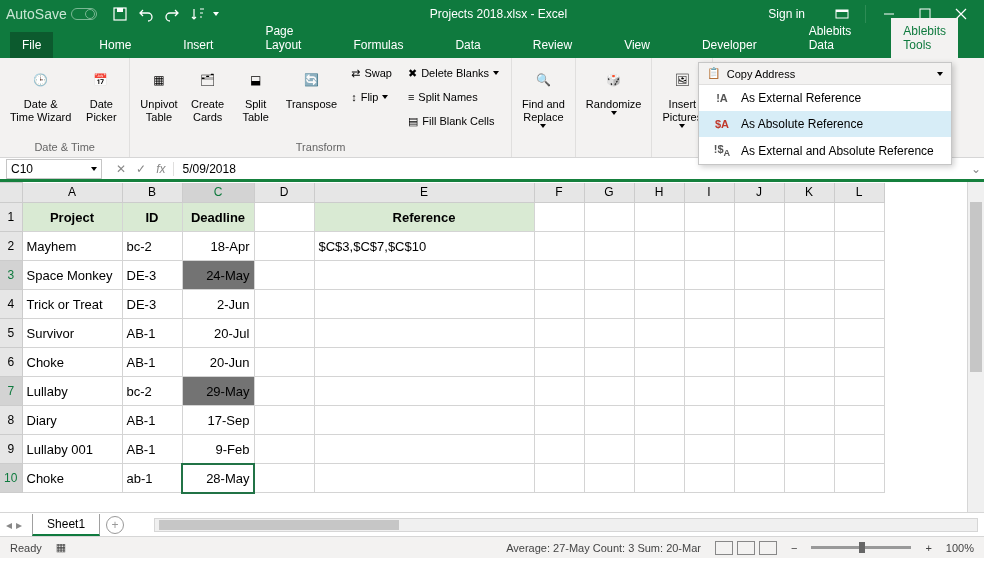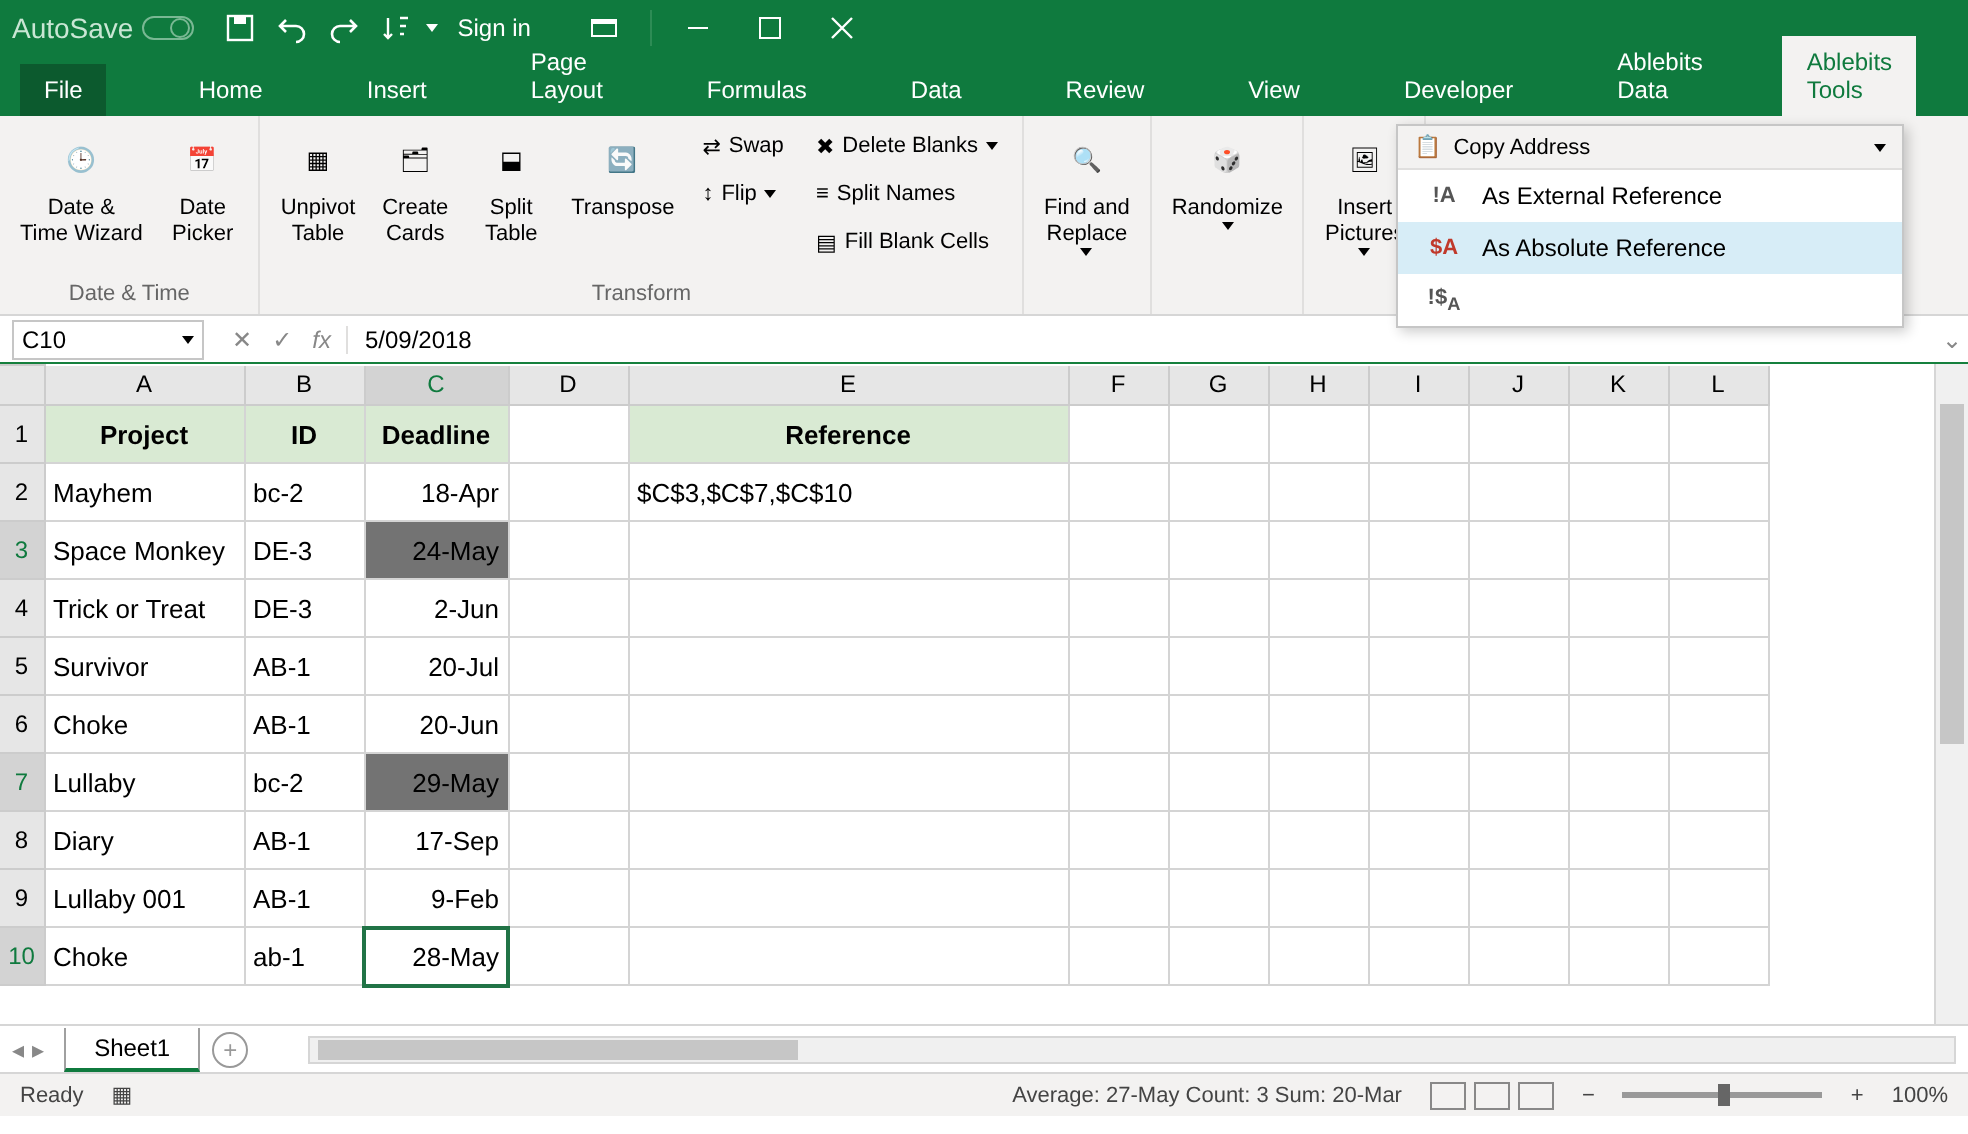--- a/index.html
+++ b/index.html
@@ -35,21 +35,21 @@
 .rbtn .rlabel { font-size: 11px; text-align: center; line-height: 1.2; }
 .rbtn-sm { display: flex; align-items: center; gap: 4px; padding: 2px 6px; cursor: pointer; font-size: 11px; height: 22px; }
 .stack { display: flex; flex-direction: column; gap: 2px; }
 
 .dropdown { position: absolute; top: 4px; right: 32px; width: 254px; background: #fff; border: 1px solid #c6c6c6; box-shadow: 2px 2px 6px rgba(0,0,0,.2); z-index: 10; }
 .dd-header { padding: 4px 8px; background: #f3f2f1; font-size: 11px; display: flex; align-items: center; gap: 6px; border-bottom: 1px solid #e0dfde; }
 .dd-item { padding: 6px 14px; font-size: 12px; display: flex; align-items: center; gap: 10px; cursor: pointer; }
 .dd-item:hover, .dd-item.hover { background: #d7edf7; }
 .dd-ico { width: 18px; font-size: 11px; font-weight: bold; color: #555; text-align: center; }
 
-.formulabar { height: 24px; background: #fff; border-bottom: 1px solid #15803d; display: flex; align-items: center; }
+.formulabar { height: 24px; background: #fff; border-bottom: 3px solid #15803d; display: flex; align-items: center; }
 .namebox { width: 96px; height: 20px; border: 1px solid #c6c6c6; margin: 0 6px; padding: 0 4px; font-size: 12px; display: flex; align-items: center; justify-content: space-between; }
 .fb-btns { display: flex; align-items: center; gap: 10px; padding: 0 8px; border-right: 1px solid #e0dfde; color: #888; }
 .fb-input { flex: 1; padding: 0 8px; font-size: 12px; }
 .fb-down { width: 16px; text-align: center; color: #888; cursor: pointer; }
 
 .sheet { height: 330px; display: flex; position: relative; }
 .sheet-inner { flex: 1; overflow: hidden; position: relative; }
 table { border-collapse: collapse; table-layout: fixed; }
 th.colh { background: #e6e6e6; border: 1px solid #ccc; border-top: none; font-weight: normal; font-size: 12px; height: 20px; text-align: center; }
 th.rowh { background: #e6e6e6; border: 1px solid #ccc; border-left: none; font-weight: normal; font-size: 12px; width: 22px; text-align: center; }
@@ -101,20 +101,21 @@
       <svg viewBox="0 0 16 16">
         <path d="M11 4 L14 7 L11 10 M14 7 H6 A4 4 0 0 0 6 15" fill="none" stroke="#fff" stroke-width="1.3"></path>
       </svg>
     </div>
   <div class="qat-icon">
       <svg viewBox="0 0 16 16">
         <path d="M4 3 V13 M2 11 L4 13 L6 11 M10 3 H14 M10 7 H13 M10 11 H12" stroke="#fff" stroke-width="1.2" fill="none"></path>
       </svg>
     </div>
   <span class="caret" style="color:#fff;margin-right:10px"></span>
+  <div class="title-center">Projects 2018.xlsx - Excel</div>
   <span style="margin-right:20px;cursor:pointer">Sign in</span>
   <div class="win-btns">
     <div class="win-btn">
         <svg width="14" height="14" viewBox="0 0 14 14">
           <rect x="1" y="3" width="12" height="8" fill="none" stroke="#fff"></rect>
           <rect x="1" y="3" width="12" height="2" fill="#fff"></rect>
         </svg>
       </div>
     <div class="win-sep"></div>
     <div class="win-btn">
@@ -256,20 +257,21 @@
     <div class="dd-item">
         <span class="dd-ico">!A</span>
         <span>As External Reference</span>
       </div>
     <div class="dd-item hover">
         <span class="dd-ico" style="color:#c0392b">$A</span>
         <span>As Absolute Reference</span>
       </div>
     <div class="dd-item">
         <span class="dd-ico">!$<sub>A</sub></span>
+        <span>As External and Absolute Reference</span>
       </div>
   </div>
 </div>
 
 <div class="formulabar">
   <div class="namebox">
       <span>C10</span>
       <span class="caret"></span>
     </div>
   <div class="fb-btns">

